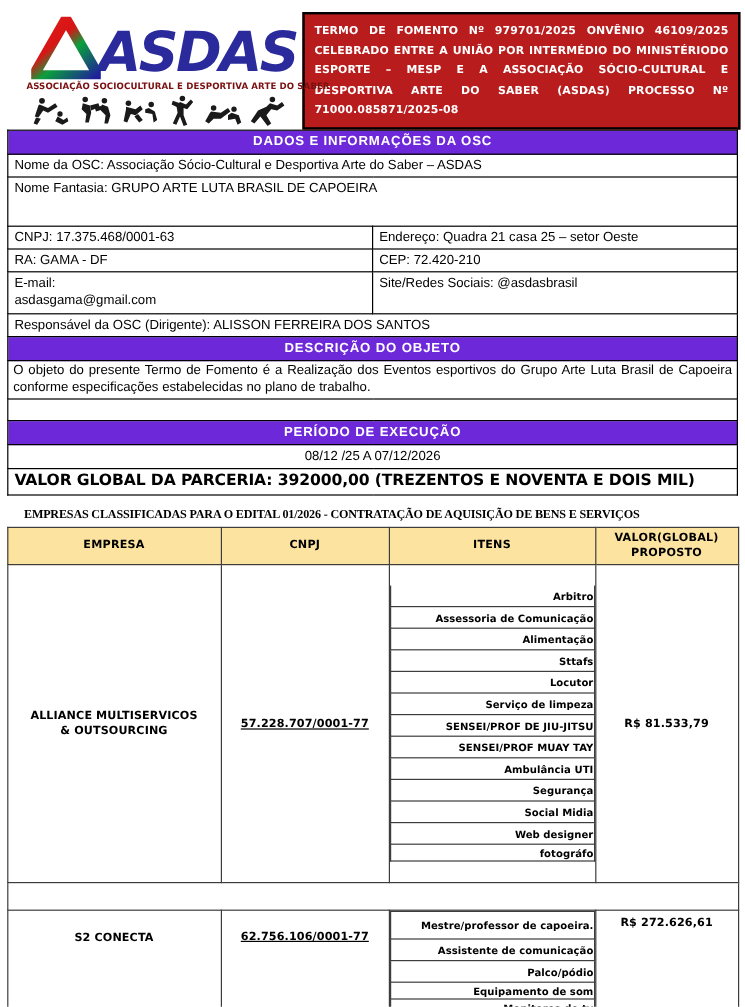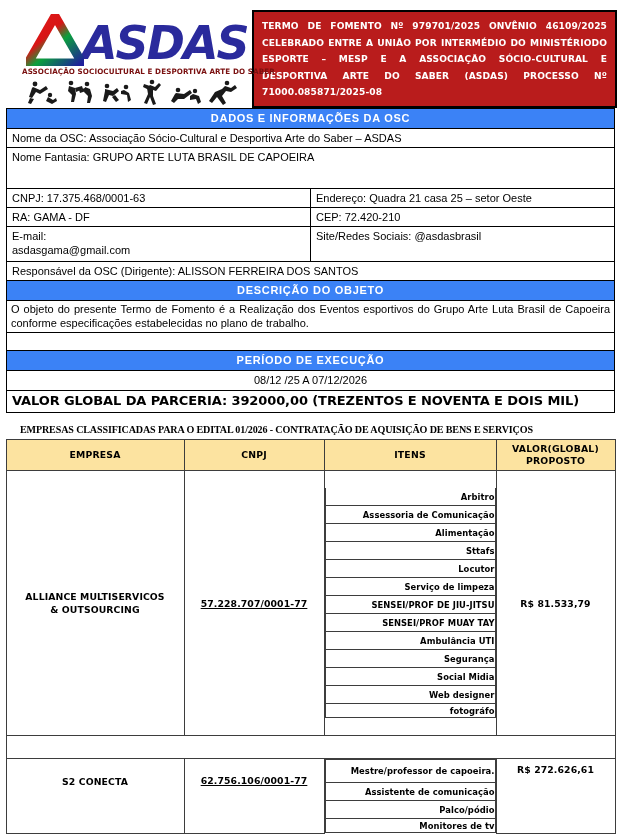--- a/index.html
+++ b/index.html
@@ -112,21 +112,21 @@
   }
   .doc-table td {
     border: 1px solid #000000;
     padding: 2px 5px;
     font-size: 11px;
     line-height: 14px;
     vertical-align: top;
     font-family: "Liberation Sans", sans-serif;
   }
   .band {
-    background: #3b82f6;
+    background: #6d28d9;
     color: #ffffff;
     font-family: "DejaVu Sans", sans-serif;
     font-weight: bold;
     font-size: 11.5px;
     text-align: center;
     letter-spacing: 0.7px;
     padding: 2px 0 3px 0 !important;
     line-height: 15px;
   }
   .cell-tall { height: 36px; }
@@ -471,20 +471,23 @@
             <tr>
                 <td class="item-tall">Mestre/professor de capoeira.</td>
               </tr>
             <tr>
                 <td>Assistente de comunicação</td>
               </tr>
             <tr>
                 <td>Palco/pódio</td>
               </tr>
             <tr>
+                <td class="item-short">Equipamento de som</td>
+              </tr>
+            <tr>
                 <td class="item-short">Monitores de tv</td>
               </tr>
 
           </tbody>
         </table>
       </td>
       <td class="co-valor valor-top">R$ 272.626,61</td>
     </tr>
   </tbody>
 </table>

